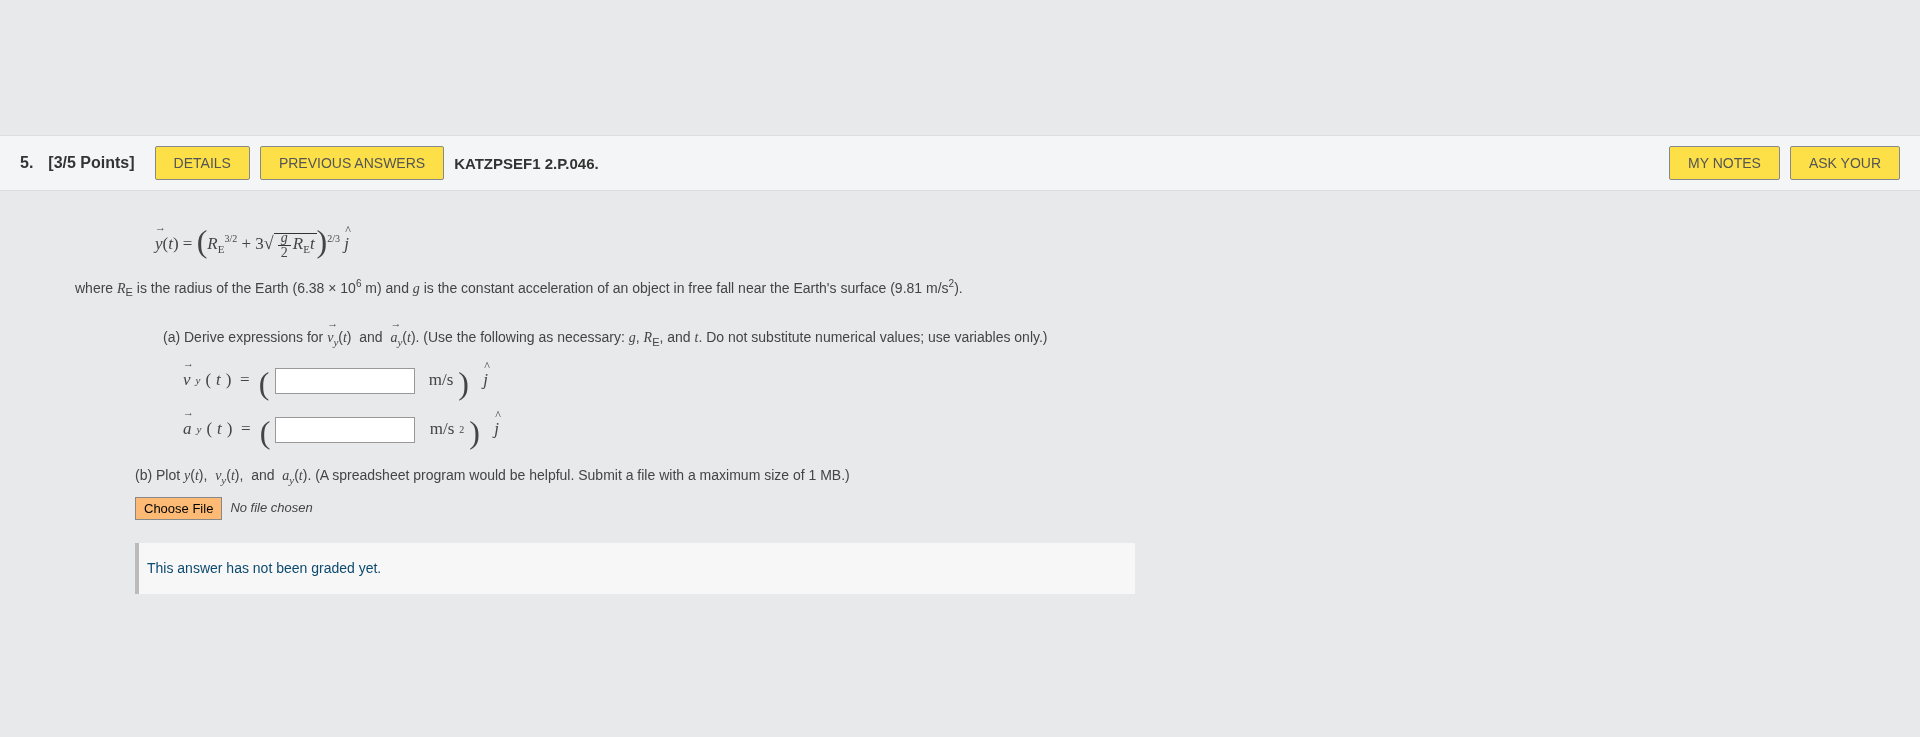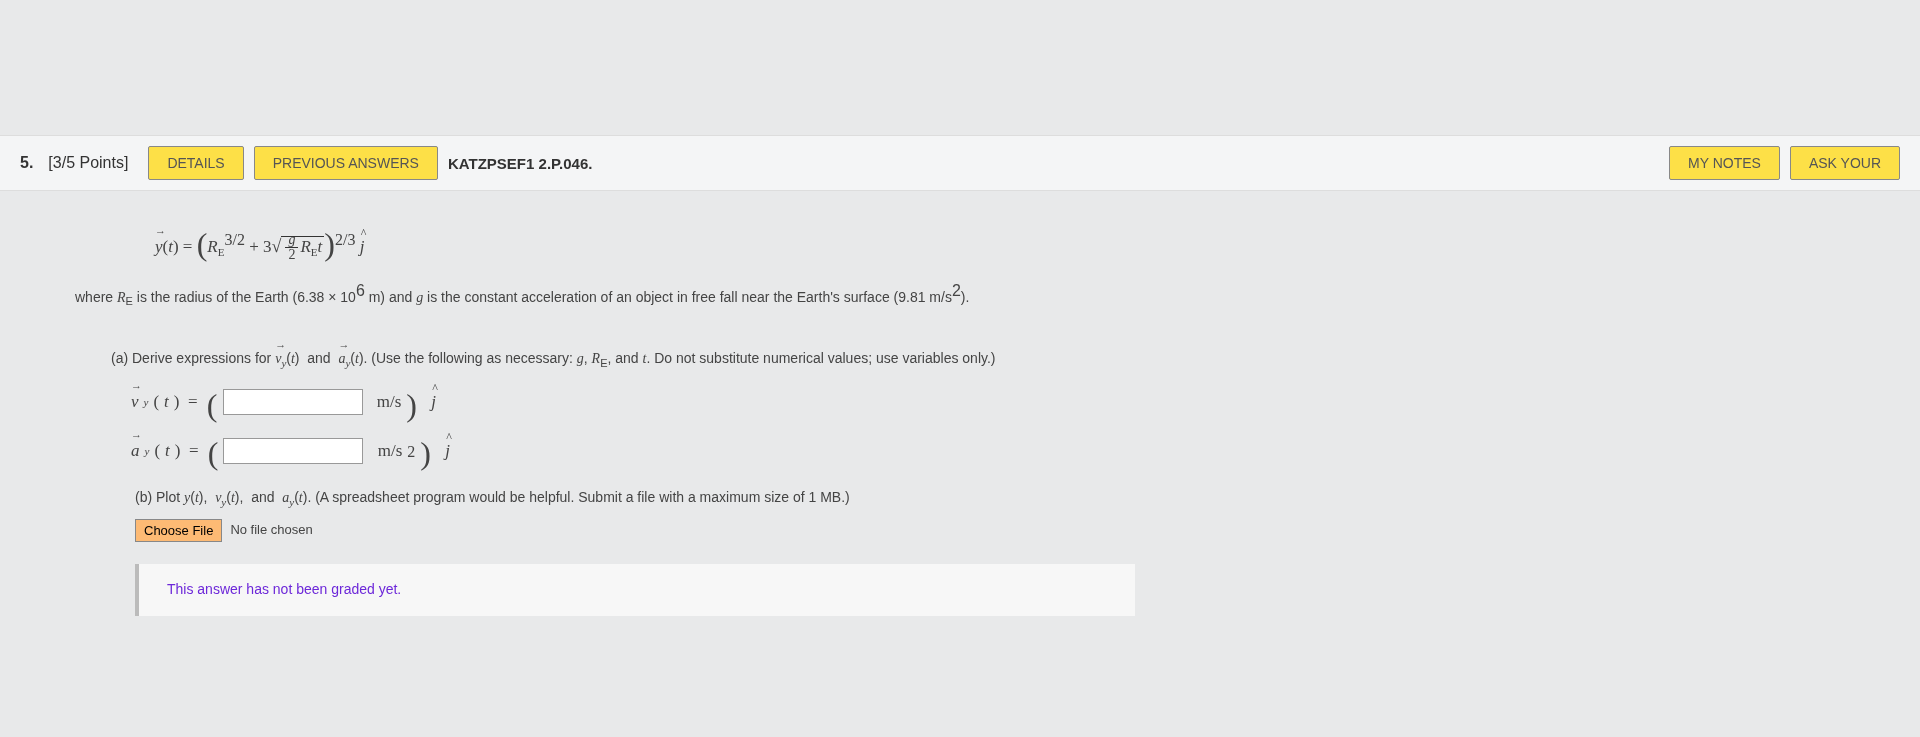--- a/index.html
+++ b/index.html
@@ -27,21 +27,21 @@
       border-top: 1px solid #ddd;
       border-bottom: 1px solid #ddd;
       gap: 10px;
     }
     .question-number {
       font-weight: bold;
       font-size: 16px;
       margin-right: 5px;
     }
     .points {
-      font-weight: normal;
+      font-weight: bold;
       font-size: 16px;
       margin-right: 10px;
     }
     .btn {
       background: #fde047;
       border: 1px solid #888;
       padding: 8px 18px;
       font-size: 14px;
       color: #555;
       cursor: pointer;
@@ -62,24 +62,24 @@
     }
     .intro {
       margin-bottom: 15px;
     }
     .equation-block {
       margin: 10px 0 15px 80px;
       font-family: 'Times New Roman', serif;
       font-size: 17px;
     }
     .where-text {
-      margin-bottom: 36px;
+      margin-bottom: 24px;
     }
     .part-a {
-      margin-left: 36px;
+      margin-left: 88px;
       margin-bottom: 20px;
     }
     .answer-row {
       margin: 15px 0 20px 20px;
       display: flex;
       align-items: center;
       gap: 5px;
       font-family: 'Times New Roman', serif;
       font-size: 17px;
     }
@@ -110,28 +110,29 @@
       border: 1px solid #888;
       background: #fdba74;
       padding: 3px 8px;
       font-size: 13px;
       cursor: pointer;
     }
     .file-status {
       padding: 3px 8px;
       font-size: 13px;
       color: #444;
+      font-style: italic;
     }
     .grading-box {
       margin: 20px 0 0 60px;
       border-left: 4px solid #bbb;
       background: #f7f7f7;
-      padding: 14px 28px;
+      padding: 14px 8px;
       width: 1000px;
-      color: #6d28d9;
+      color: #0c4a6e;
     }
     .part-c {
       margin: 35px 0 0 60px;
     }
     .vec {
       position: relative;
       display: inline-block;
     }
     .vec::before {
       content: "→";
@@ -167,21 +168,21 @@
       margin: 0 2px;
     }
     .frac .num {
       border-bottom: 1px solid #333;
       padding: 0 3px;
     }
     .frac .den {
       padding: 0 3px;
     }
     sub { font-size: 11px; }
-    sup { font-size: 16px; }
+    sup { font-size: 10px; }
     .ital { font-style: italic; font-family: 'Times New Roman', serif; }
   </style>
 </head>
 <body>
 
 <div class="container">
   <div class="header-bar">
     <span class="question-number">5.</span>
     <span class="points">[3/5 Points]</span>
     <button class="btn">DETAILS</button>

